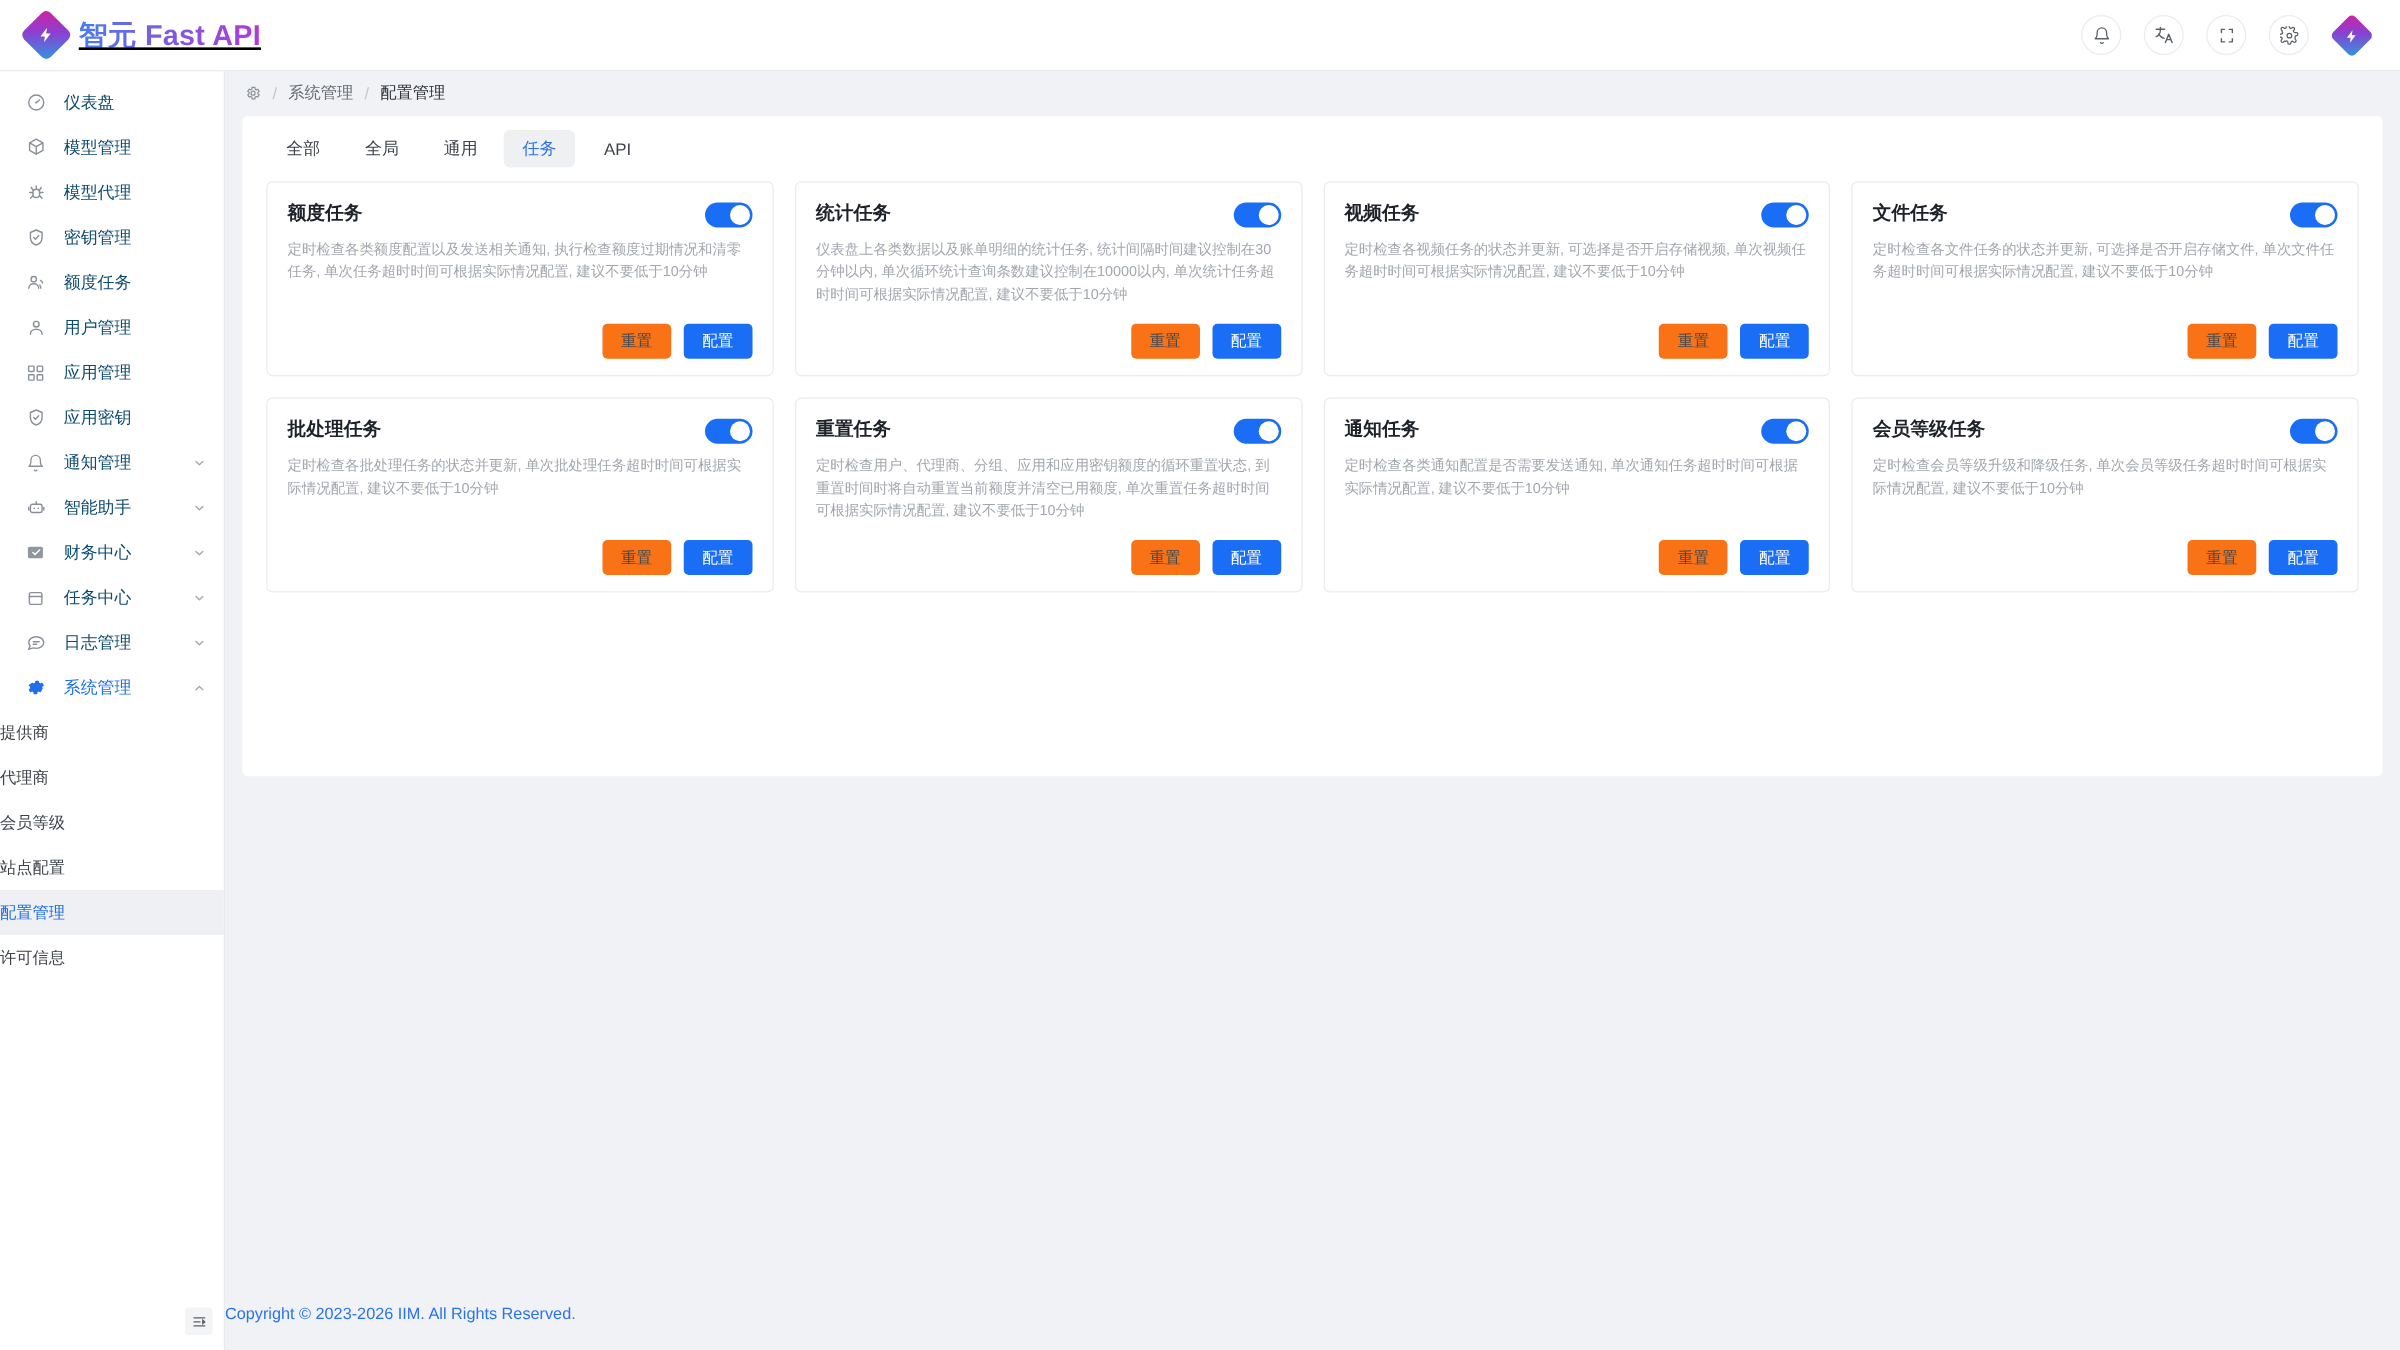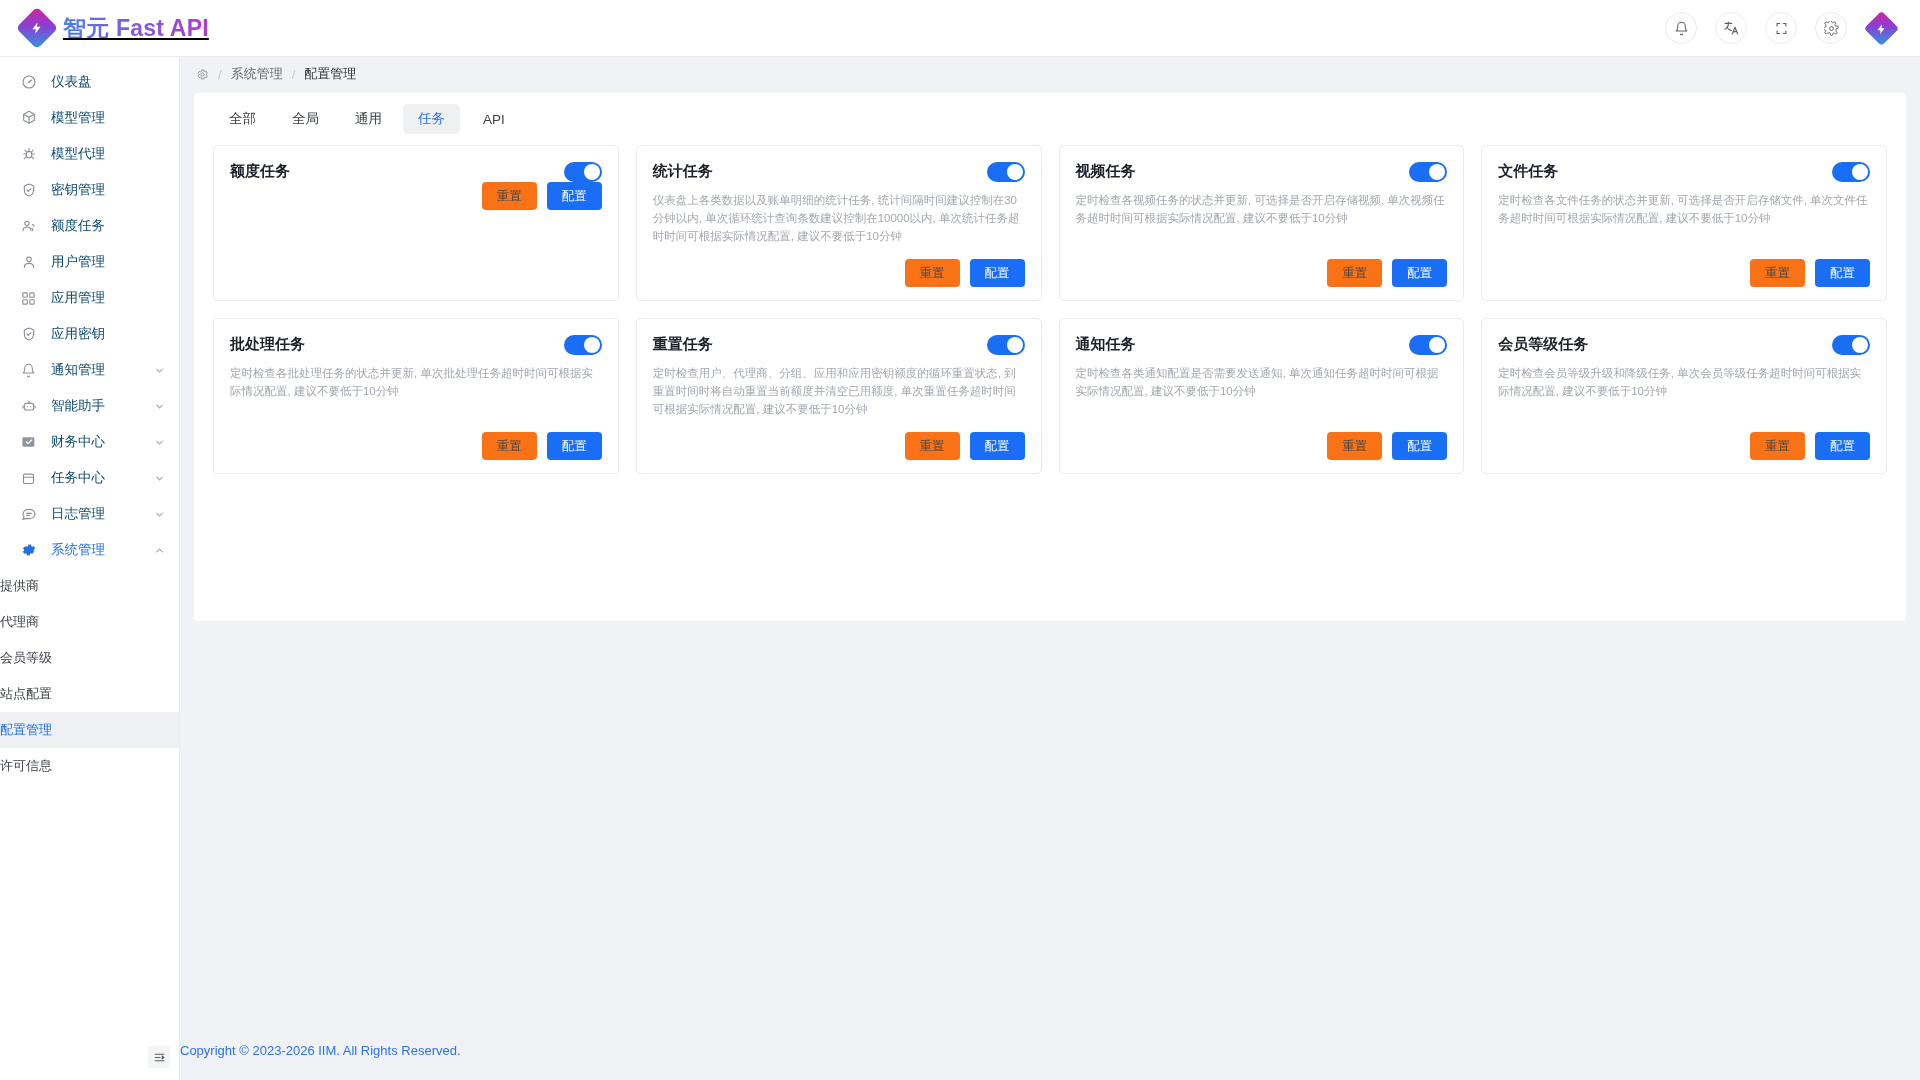--- a/index.html
+++ b/index.html
@@ -427,20 +427,21 @@
 
       <div class="cards-grid">
 
         <div class="card">
           <div class="card-head">
             <div class="card-title">额度任务</div>
             <div class="switch">
                 <span class="knob"></span>
               </div>
           </div>
+          <div class="card-desc">定时检查各类额度配置以及发送相关通知, 执行检查额度过期情况和清零任务, 单次任务超时时间可根据实际情况配置, 建议不要低于10分钟</div>
           <div class="card-actions">
             <button class="btn btn-reset">重置</button>
             <button class="btn btn-config">配置</button>
           </div>
         </div>
 
         <div class="card">
           <div class="card-head">
             <div class="card-title">统计任务</div>
             <div class="switch">

